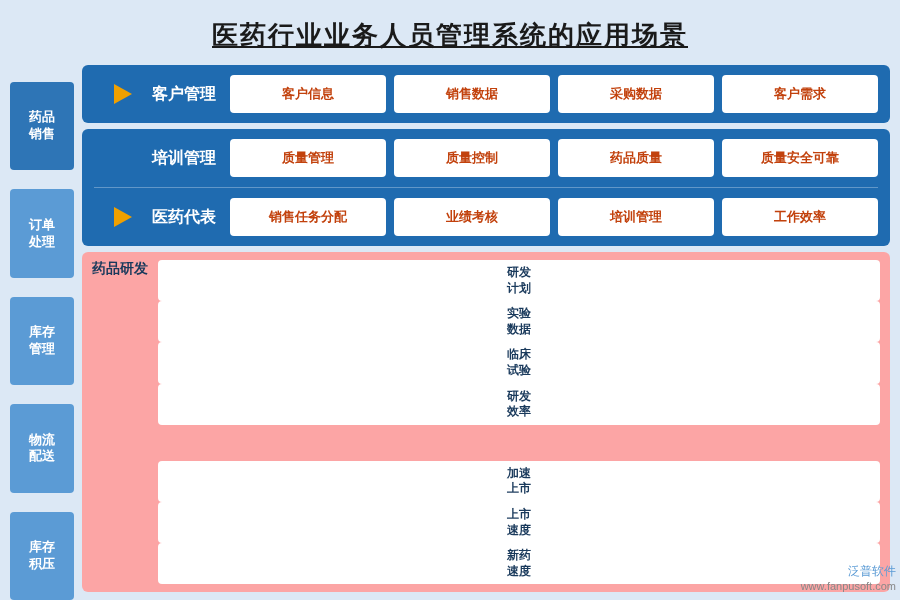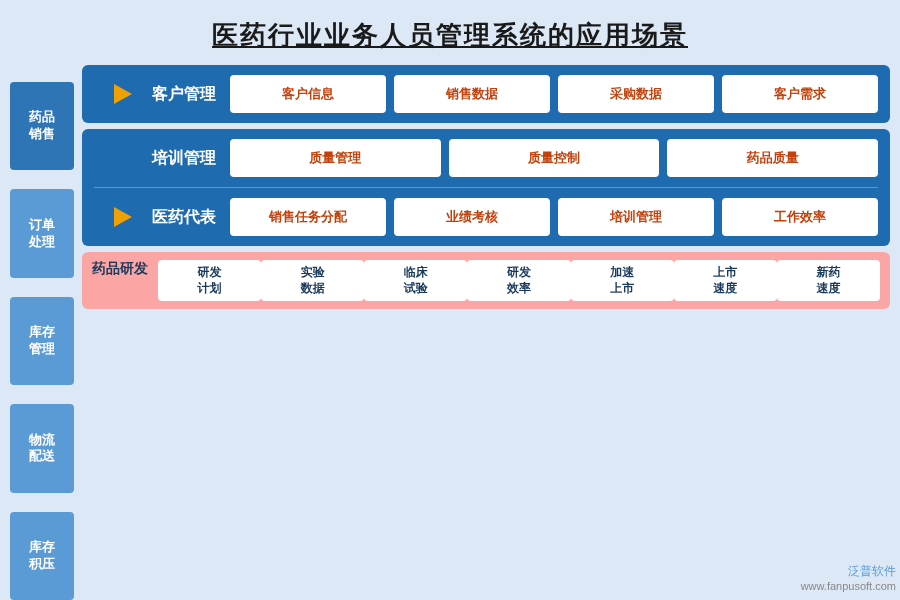--- a/index.html
+++ b/index.html
@@ -164,21 +164,21 @@
     .bottom-label {
       color: #1a3a5c;
       font-size: 14px;
       font-weight: bold;
       white-space: nowrap;
       min-width: 58px;
     }
 
     .bottom-cards {
       display: flex;
-      flex-direction: row;
+      flex-direction: column;
       gap: 0;
       flex: 1;
     }
 
     .bottom-card {
       background: white;
       border-radius: 4px;
       color: #1a3a5c;
       font-size: 12px;
       font-weight: bold;
@@ -253,20 +253,21 @@
           </div>
         </div>
         <div class="section-panel">
           <div class="panel-row">
             <div class="arrow-wrapper"></div>
             <div class="section-label">培训管理</div>
             <div class="cards-row">
               <div class="card">质量管理</div>
               <div class="card">质量控制</div>
               <div class="card">药品质量</div>
+              <div class="card">质量安全可靠</div>
             </div>
           </div>
           <hr class="panel-sep">
           <div class="panel-row">
             <div class="arrow-wrapper">
               <div class="arrow"></div>
             </div>
             <div class="section-label">医药代表</div>
             <div class="cards-row">
               <div class="card">销售任务分配</div>
@@ -281,21 +282,21 @@
         <div class="bottom-cards">
 
         <div class="bottom-card" style="white-space: pre-line;">研发
 计划</div>
             <div class="bottom-card" style="white-space: pre-line;">实验
 数据</div>
             <div class="bottom-card" style="white-space: pre-line;">临床
 试验</div>
             <div class="bottom-card" style="white-space: pre-line;">研发
 效率</div>
-            <div class="bottom-card" style="white-space: pre-line;">加速
+            <div class="bottom-card" style="white-space: pre-line; margin-top: 36px;">加速
 上市</div>
             <div class="bottom-card" style="white-space: pre-line;">上市
 速度</div>
             <div class="bottom-card" style="white-space: pre-line;">新药
 速度</div>
           </div>
       </div>
     </div>
 
   </div>

